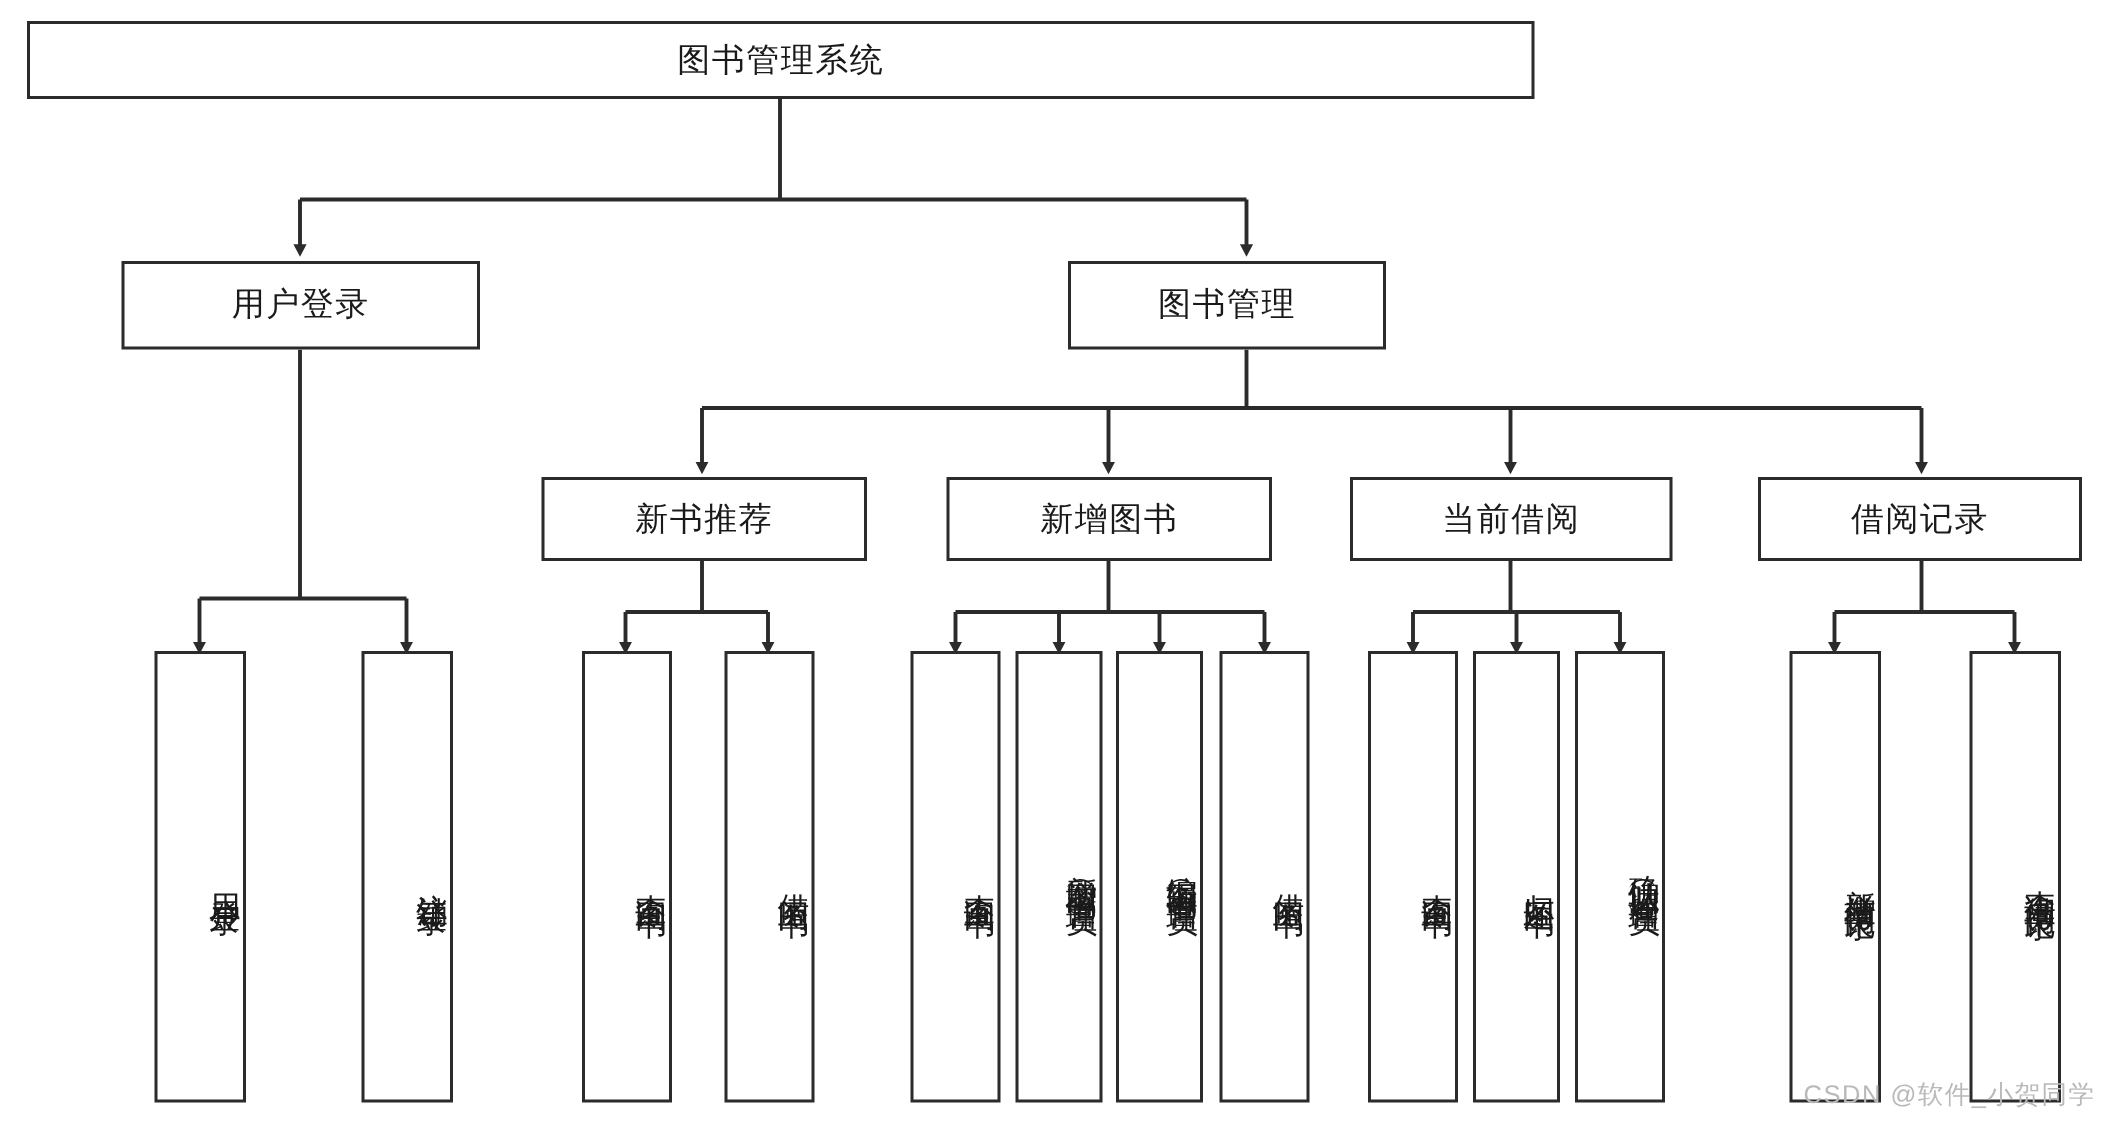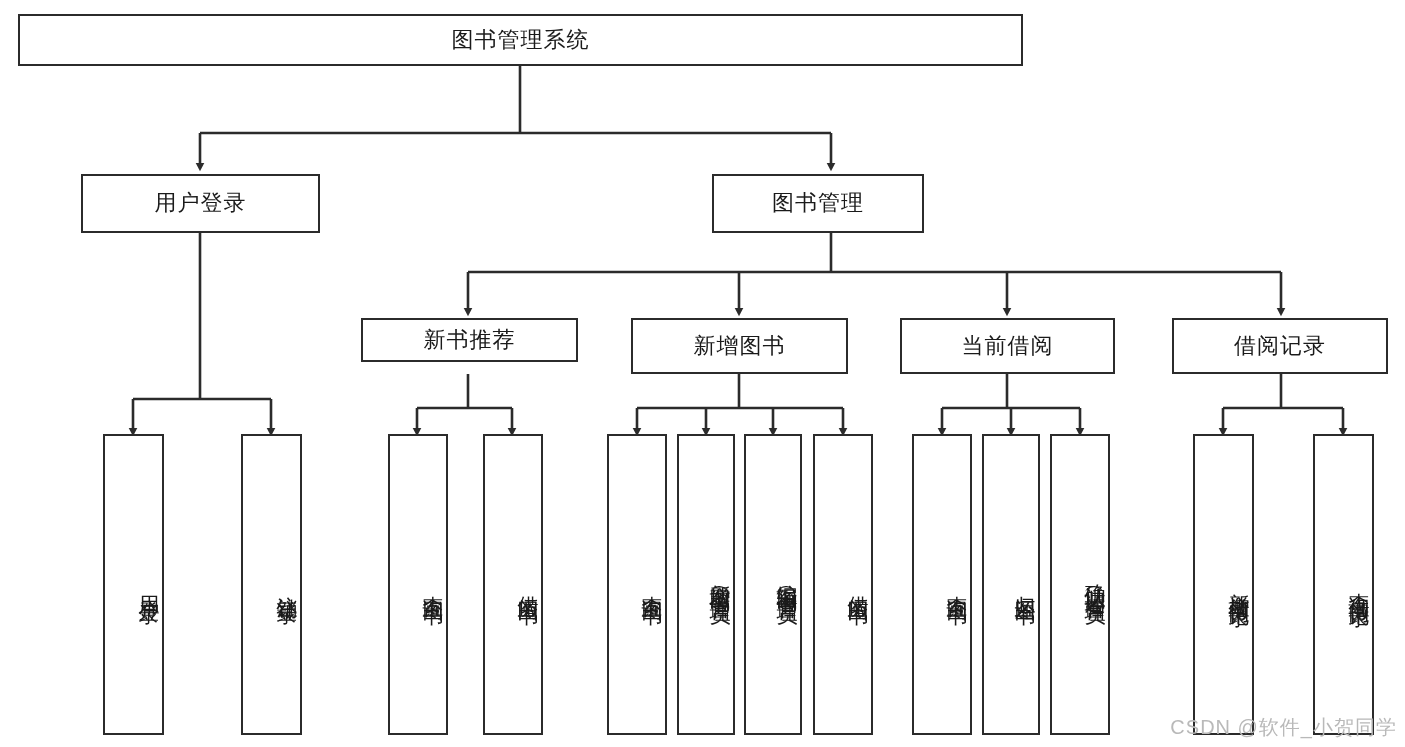--- a/index.html
+++ b/index.html
@@ -36,21 +36,21 @@
     letter-spacing:3px;
     padding:14px 0;
     align-items:flex-start;
     justify-content:center;
   }
   .node.vert.topalign{align-items:flex-start;}
   #watermark{
     position:absolute;
     right:8px;
     bottom:6px;
-    font-size:20px;
+    font-size:17px;
     color:#b9b9b9;
     letter-spacing:1px;
     white-space:nowrap;
   }
 </style>
 </head>
 <body>
 
 <div id="canvas">
 
@@ -102,21 +102,21 @@
       <path d="M1223,408 L1223,432" marker-end="url(#arrow)"></path>
       <path d="M1343,408 L1343,432" marker-end="url(#arrow)"></path>
     </g>
   </svg>
 
   <div class="node horiz" style="left:18px;top:14px;width:1005px;height:52px;">图书管理系统</div>
 
   <div class="node horiz" style="left:81px;top:174px;width:239px;height:59px;">用户登录</div>
   <div class="node horiz" style="left:712px;top:174px;width:212px;height:59px;">图书管理</div>
 
-  <div class="node horiz" style="left:361px;top:318px;width:217px;height:44px;">新书推荐</div>
+  <div class="node horiz" style="left:361px;top:318px;width:217px;height:56px;">新书推荐</div>
   <div class="node horiz" style="left:631px;top:318px;width:217px;height:56px;">新增图书</div>
   <div class="node horiz" style="left:1172px;top:318px;width:216px;height:56px;">借阅记录</div>
   <div class="node horiz" style="left:900px;top:318px;width:215px;height:56px;">当前借阅</div>
 
   <div class="node vert" style="left:103px;top:434px;width:61px;height:301px;">用户登录</div>
   <div class="node vert" style="left:241px;top:434px;width:61px;height:301px;">注销登录</div>
 
   <div class="node vert" style="left:388px;top:434px;width:60px;height:301px;">查询图书</div>
   <div class="node vert" style="left:483px;top:434px;width:60px;height:301px;">借阅图书</div>
 

